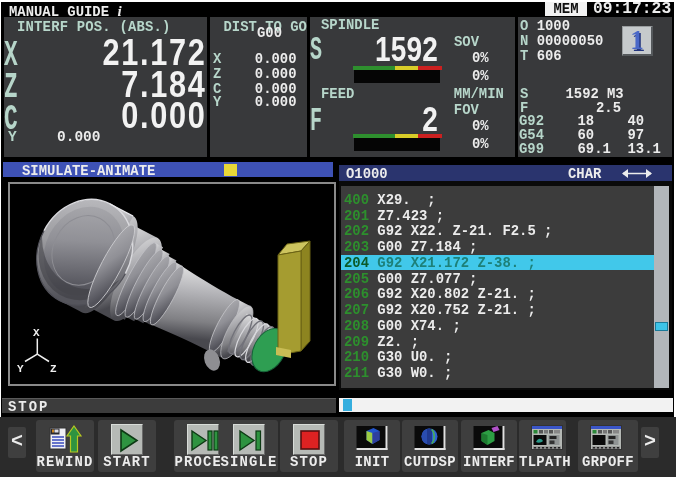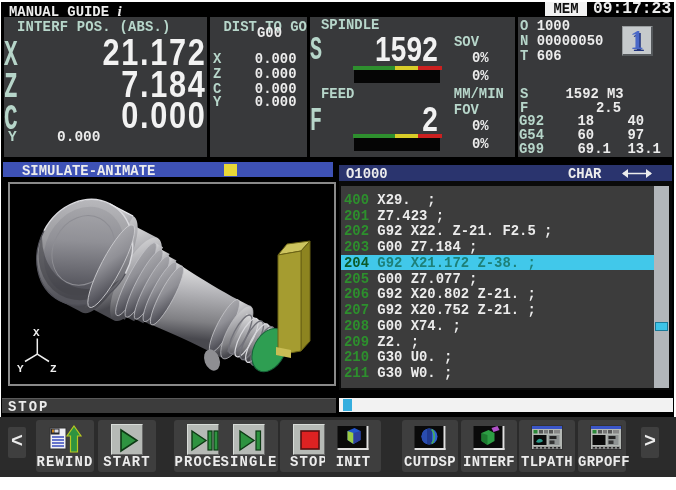--- a/index.html
+++ b/index.html
@@ -254,21 +254,21 @@
     <div class="skl" style="letter-spacing:1.2px;">SINGLE</div>
   </div>
 <div class="skb" style="left:280px;">
     <div class="sq">
 <svg width="32" height="31" viewBox="0 0 32 31">
 <rect x="7" y="6" width="18" height="18" fill="#dd2222" stroke="#551111" stroke-width="1.6"></rect>
 </svg></div>
     <div class="skl" style="letter-spacing:1.2px;">STOP</div>
   </div>
 
-<div class="skb" style="left:325px; width:56px;">
+<div class="skb" style="left:344px; width:56px;">
     <div class="bq">
 <svg width="31" height="23" viewBox="0 0 31 23">
 <polygon points="10,5 17,2 23,5 23,14 16,18 10,14" fill="#2255cc"></polygon>
 <polygon points="10,5 16,7 16,18 10,14" fill="#9ccc44"></polygon>
 <polygon points="16,7 23,5 23,14 16,18" fill="#2e3f9e"></polygon>
 </svg></div>
     <div class="skl">INIT</div>
   </div>
 <div class="skb" style="left:402px; width:56px;">
     <div class="bq">
@@ -282,21 +282,21 @@
   </div>
 <div class="skb" style="left:461px; width:56px;">
     <div class="bq">
 <svg width="31" height="23" viewBox="0 0 31 23">
 <polygon points="8,7 15,4 21,7 21,15 14,19 8,15" fill="#2d9e44"></polygon>
 <polygon points="8,7 14,9 14,19 8,15" fill="#1e7a30"></polygon>
 <polygon points="18,2 24,0 26,4 20,6" fill="#b052c8"></polygon>
 </svg></div>
     <div class="skl">INTERF</div>
   </div>
-<div class="skb" style="left:519px; width:56px;">
+<div class="skb" style="left:519px; width:47px;">
 <svg style="position:absolute; left:12px; top:5px;" width="32" height="25" viewBox="0 0 32 25">
 <rect x="0.5" y="0.5" width="31" height="24" fill="#b4b8b4" stroke="#333" stroke-width="1"></rect>
 <rect x="1" y="1" width="30" height="3" fill="#3a55c8"></rect>
 <rect x="2.5" y="5" width="4" height="3.5" fill="#2a8838"></rect>
 <rect x="8" y="5" width="4" height="3.5" fill="#555"></rect>
 <rect x="13" y="5" width="4" height="3.5" fill="#777"></rect>
 <rect x="18" y="5" width="4" height="3.5" fill="#555"></rect>
 <rect x="23" y="5" width="6" height="3.5" fill="#888"></rect>
 <rect x="2.5" y="10" width="13" height="10" fill="#0a0a0a"></rect>
 <path d="M5 17 C7 13 10 13 12 16 C10 18 7 18 5 17 Z" fill="#2a9a8a"></path>
@@ -309,21 +309,21 @@
         <rect x="7" y="22" width="2" height="1.5"></rect>
         <rect x="11" y="22" width="2" height="1.5"></rect>
         <rect x="15" y="22" width="2" height="1.5"></rect>
         <rect x="19" y="22" width="2" height="1.5"></rect>
         <rect x="23" y="22" width="2" height="1.5"></rect>
         <rect x="27" y="22" width="2" height="1.5"></rect>
       </g>
 </svg>
 <div class="skl">TLPATH</div>
   </div>
-<div class="skb" style="left:578px; width:48px;">
+<div class="skb" style="left:578px; width:60px;">
 <svg style="position:absolute; left:12px; top:5px;" width="32" height="25" viewBox="0 0 32 25">
 <rect x="0.5" y="0.5" width="31" height="24" fill="#b4b8b4" stroke="#333" stroke-width="1"></rect>
 <rect x="1" y="1" width="30" height="3" fill="#3a55c8"></rect>
 <rect x="2.5" y="5" width="4" height="3.5" fill="#2a8838"></rect>
 <rect x="8" y="5" width="4" height="3.5" fill="#555"></rect>
 <rect x="13" y="5" width="4" height="3.5" fill="#777"></rect>
 <rect x="18" y="5" width="4" height="3.5" fill="#555"></rect>
 <rect x="23" y="5" width="6" height="3.5" fill="#888"></rect>
 <rect x="2.5" y="10" width="13" height="10" fill="#0a0a0a"></rect>
 <rect x="17.5" y="10" width="11" height="10" fill="#909494"></rect>

